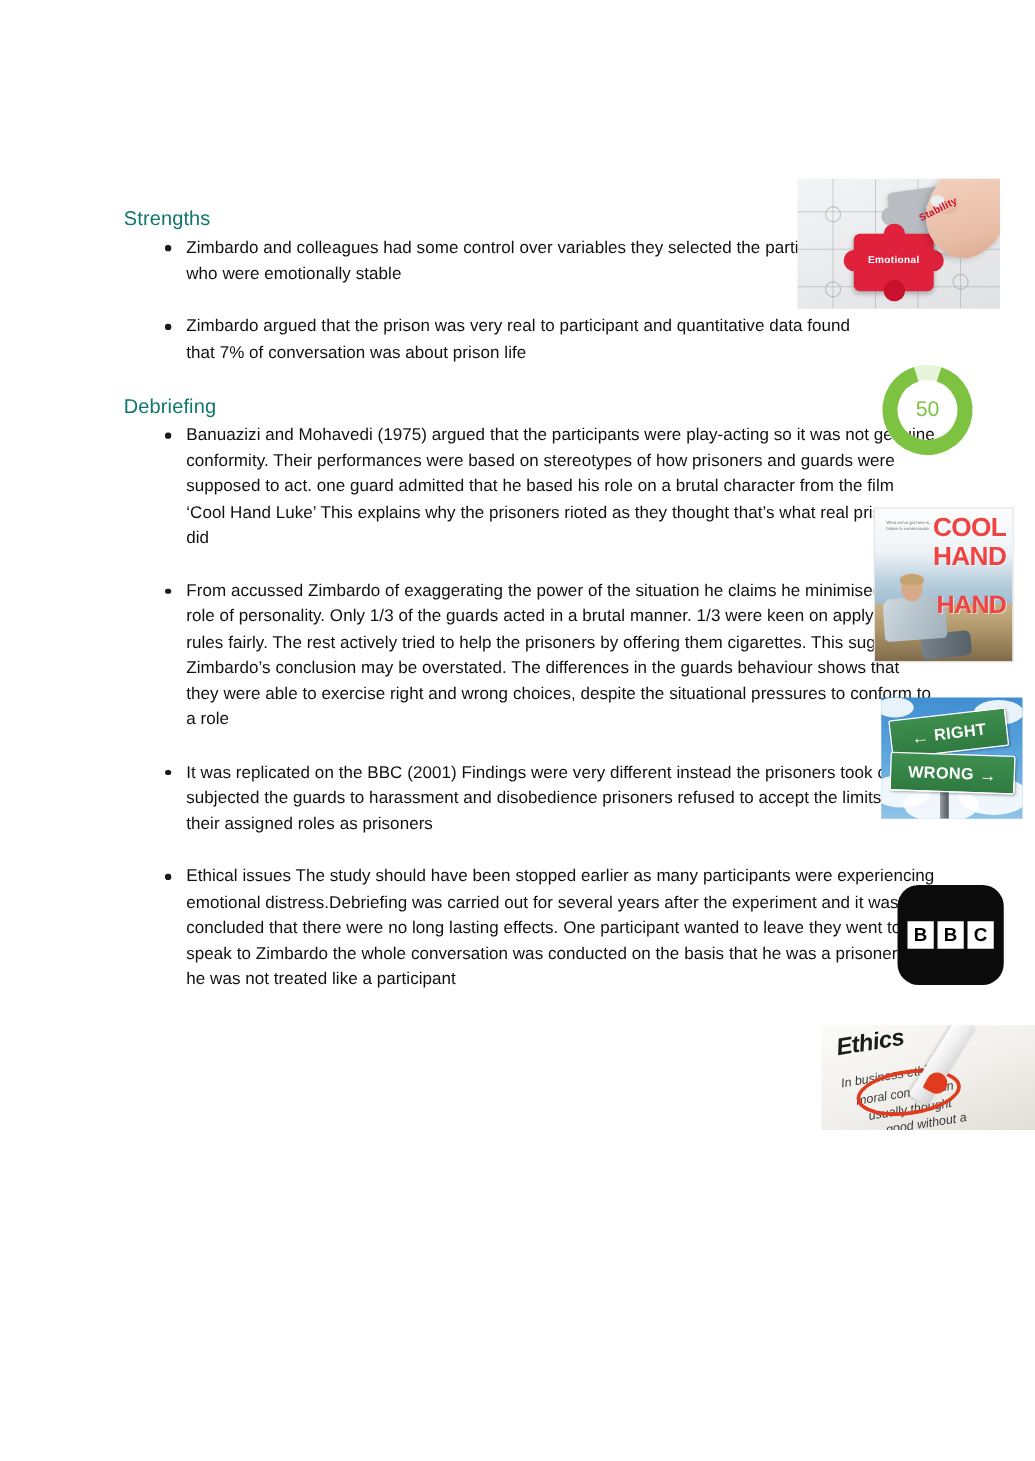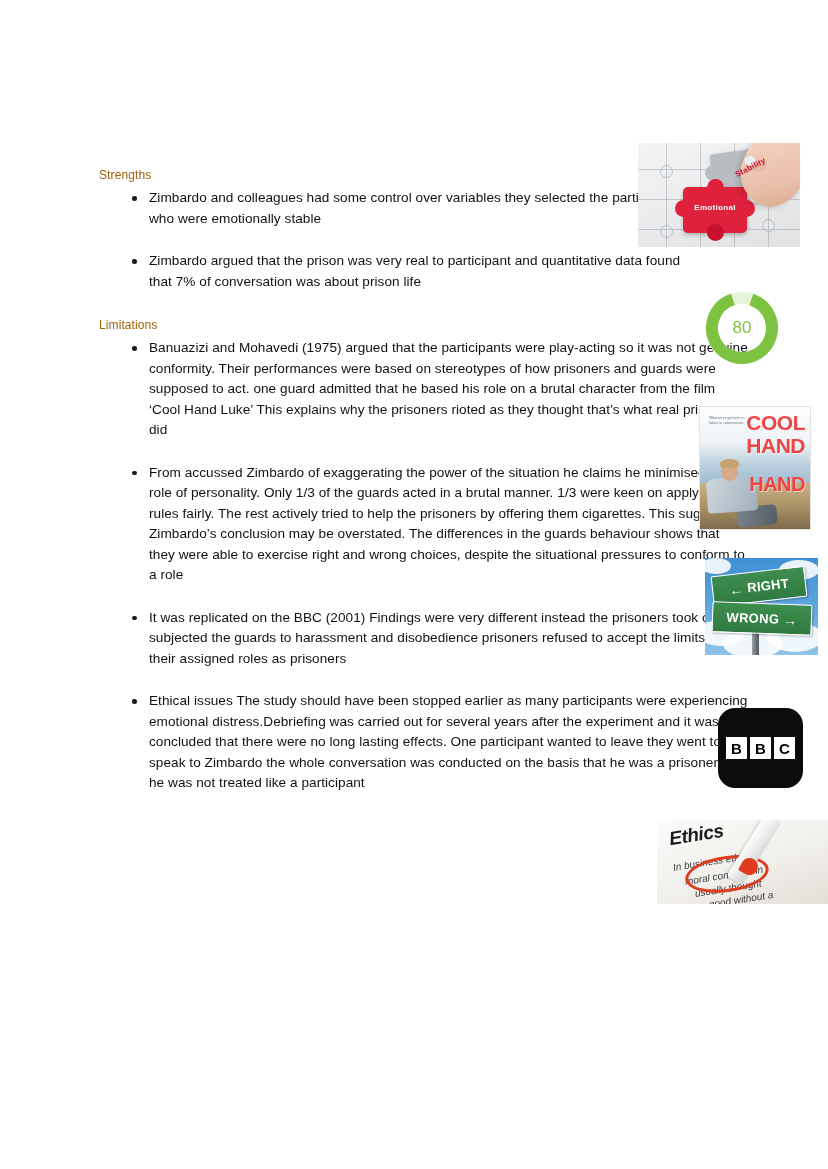--- a/index.html
+++ b/index.html
@@ -21,23 +21,23 @@
   }
 
   
   .doc-body {
     position: absolute;
     left: 99px;
     top: 165px;
     width: 600px;
   }
   .section-heading {
-    font-size: 12px;
+    font-size: 16px;
     line-height: 21px;
-    color: #a16207;
+    color: #0f766e;
     margin: 0 0 2px 0;
     letter-spacing: 0.1px;
   }
   .section {
     margin: 0;
   }
   .section.limitations {
     margin-top: 23px;
   }
   ul.bullets {
@@ -386,21 +386,21 @@
 
     <div class="section strengths">
       <p class="section-heading">Strengths</p>
       <ul class="bullets">
         <li>Zimbardo and colleagues had some control over variables they selected the participants who were emotionally stable</li>
         <li>Zimbardo argued that the prison was very real to participant and quantitative data found that 7% of conversation was about prison life</li>
       </ul>
     </div>
 
     <div class="section limitations">
-      <p class="section-heading">Limitations</p>
+      <p class="section-heading">Debriefing</p>
       <ul class="bullets">
         <li>Banuazizi and Mohavedi (1975) argued that the participants were play-acting so it was not genuine conformity. Their performances were based on stereotypes of how prisoners and guards were supposed to act. one guard admitted that he based his role on a brutal character from the film ‘Cool Hand Luke’ This explains why the prisoners rioted as they thought that’s what real prisoners did</li>
         <li>From accussed Zimbardo of exaggerating the power of the situation he claims he minimised the role of personality. Only 1/3 of the guards acted in a brutal manner. 1/3 were keen on applying the rules fairly. The rest actively tried to help the prisoners by offering them cigarettes. This suggests Zimbardo’s conclusion may be overstated. The differences in the guards behaviour shows that they were able to exercise right and wrong choices, despite the situational pressures to conform to a role</li>
         <li>It was replicated on the BBC (2001) Findings were very different instead the prisoners took control subjected the guards to harassment and disobedience prisoners refused to accept the limits of their assigned roles as prisoners</li>
         <li>Ethical issues The study should have been stopped earlier as many participants were experiencing emotional distress.Debriefing was carried out for several years after the experiment and it was concluded that there were no long lasting effects. One participant wanted to leave they went to speak to Zimbardo the whole conversation was conducted on the basis that he was a prisoner but he was not treated like a participant</li>
       </ul>
     </div>
 
   </div>
 
@@ -422,21 +422,21 @@
       <div class="finger"></div>
       <div class="nail"></div>
     </div>
   </div>
 
   <div class="img-box" id="gauge-image">
     <svg width="80" height="80" viewBox="0 0 80 80">
       <circle cx="40" cy="40" r="30" fill="none" stroke="#e8f4da" stroke-width="12"></circle>
       <circle cx="40" cy="40" r="30" fill="none" stroke="#7ec242" stroke-width="12" stroke-dasharray="169.6 188.5" stroke-linecap="butt" transform="rotate(-72 40 40)"></circle>
     </svg>
-    <div class="gauge-text">80</div>
+    <div class="gauge-text">50</div>
   </div>
 
   <div class="img-box" id="cool-hand-luke-image">
     <div class="chl-sky"></div>
     <div class="chl-ground"></div>
     <div class="chl-tagline">What we've got here is... failure to communicate.</div>
     <div class="chl-figure">
       <div class="chl-legs"></div>
       <div class="chl-shirt"></div>
       <div class="chl-head"></div>

